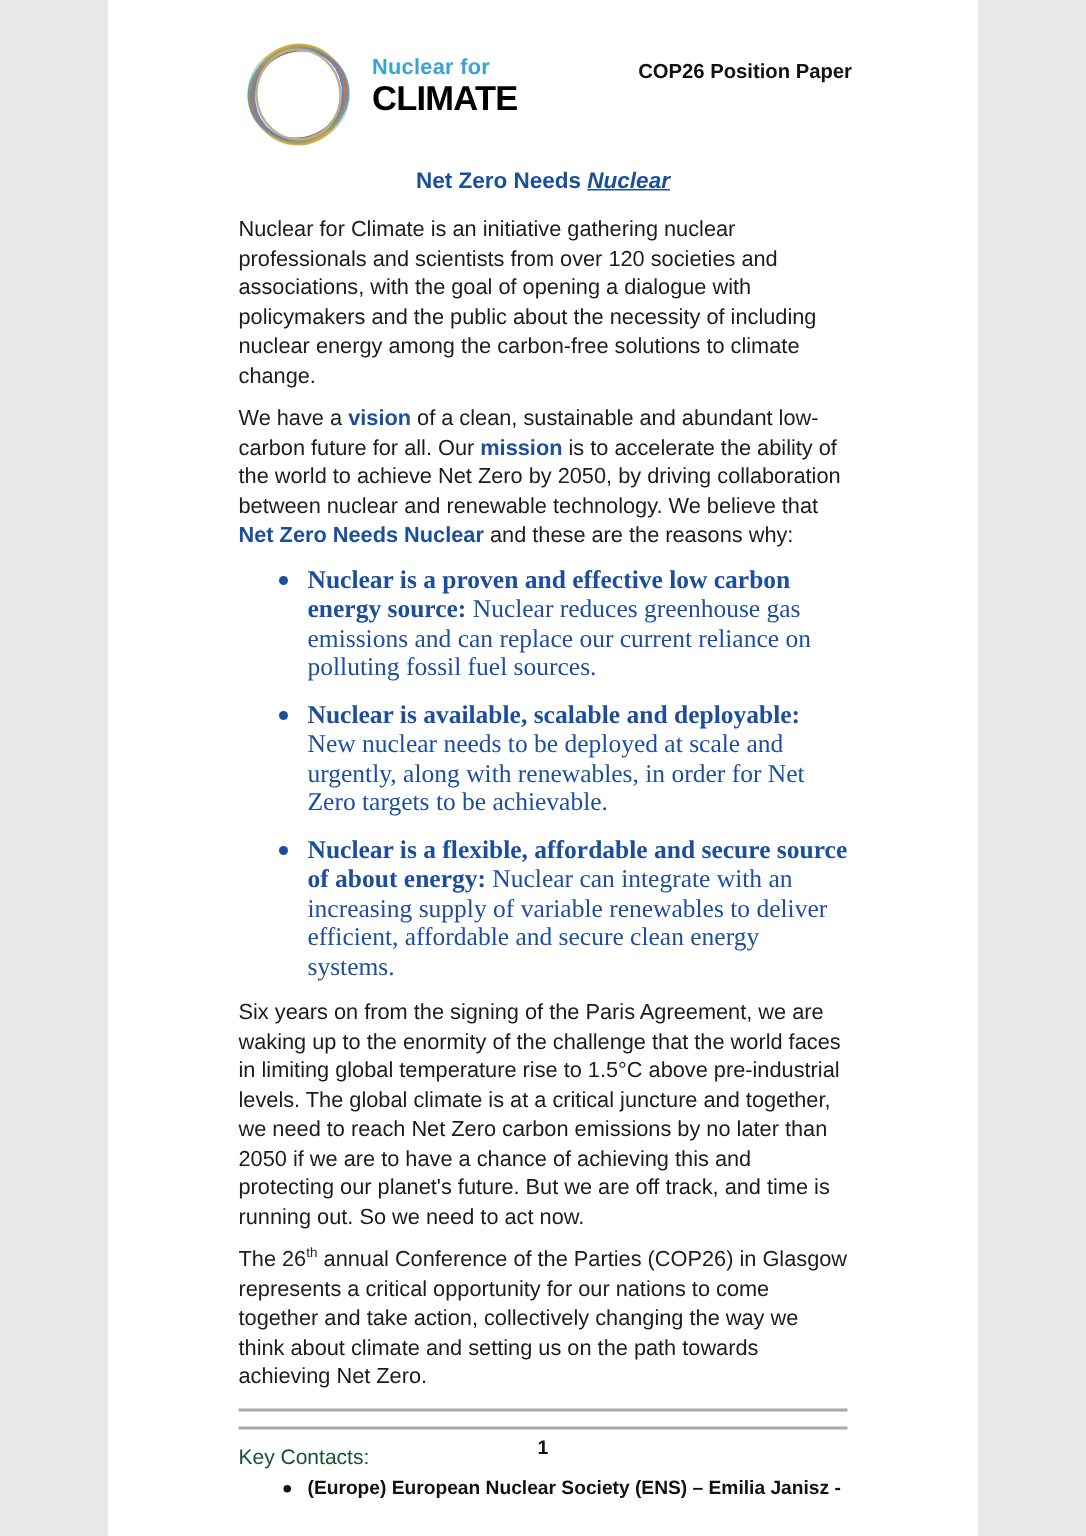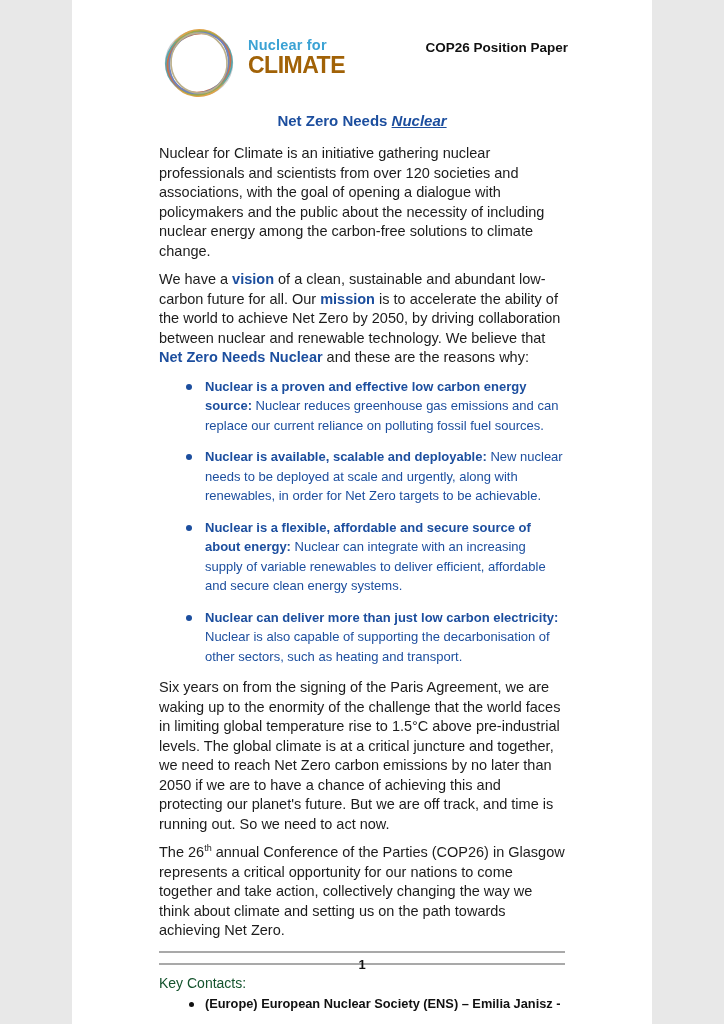--- a/index.html
+++ b/index.html
@@ -13,40 +13,40 @@
     font-family: "Liberation Sans", sans-serif;
     color: #1c1c1c;
     overflow: hidden;
   }
   
   .header { position: relative; height: 112px; }
   .logo { position: absolute; left: 85px; top: 22px; display: flex; align-items: flex-start; }
   .logo-ring { width: 84px; height: 82px; }
   .logo-text { margin-left: 7px; margin-top: 16px; line-height: 1; }
   .logo-line1 { display: block; color: #3ba2d4; font-size: 14.5px; font-weight: bold; letter-spacing: .2px; }
-  .logo-line2 { display: block; color: #a16207; font-size: 23px; font-weight: bold; letter-spacing: -0.5px; margin-top: 1px; }
+  .logo-line2 { display: block; color: #000000; font-size: 23px; font-weight: bold; letter-spacing: -0.5px; margin-top: 1px; }
   .doc-label {
     position: absolute; right: 84px; top: 40px;
     font-size: 13.5px; font-weight: bold; color: #111; text-align: right;
   }
   
   .content { padding: 0 87px; }
   .doc-title { text-align: center; font-size: 15px; font-weight: bold; color: #1c4e9e; margin-bottom: 15px; }
   .doc-title .em { font-style: italic; text-decoration: underline; }
   p.body-p { font-size: 14.5px; line-height: 19.5px; margin-bottom: 9px; text-align: left; }
   .accent { color: #1c4e9e; font-weight: bold; }
   sup { font-size: 9px; vertical-align: super; line-height: 0; }
   
   .bullet-list { list-style: none; margin: 3px 0 10px 0; }
   .bullet-item {
     position: relative;
     padding-left: 46px;
     margin-bottom: 12px;
     color: #1c4e9e;
-    font-size: 13px; line-height: 19.5px;
+    font-size: 17px; line-height: 19.5px; font-family: Liberation Serif, serif;
   }
   .bullet-dot {
     position: absolute; left: 27px; top: 7px;
     width: 6px; height: 6px; border-radius: 50%;
     background: #1c4e9e;
   }
   .bullet-lead { font-weight: bold; }
   
   .divider { border: none; border-top: 2px solid #a9a9a9; margin: 10px 0; }
   .callout {
@@ -102,21 +102,20 @@
     <div class="doc-title"><span>Net Zero Needs </span><span class="em">Nuclear</span></div>
 
     <p class="body-p">Nuclear for Climate is an initiative gathering nuclear professionals and scientists from over 120 societies and associations, with the goal of opening a dialogue with policymakers and the public about the necessity of including nuclear energy among the carbon-free solutions to climate change.</p>
 
     <p class="body-p"><span>We have a </span><span class="accent">vision</span><span> of a clean, sustainable and abundant low-carbon future for all. Our </span><span class="accent">mission</span><span> is to accelerate the ability of the world to achieve Net Zero by 2050, by driving collaboration between nuclear and renewable technology. We believe that </span><span class="accent">Net Zero Needs Nuclear</span><span> and these are the reasons why:</span></p>
 
     <ul class="bullet-list">
       <li class="bullet-item"><span class="bullet-dot"></span><span class="bullet-lead">Nuclear is a proven and effective low carbon energy source:</span><span> Nuclear reduces greenhouse gas emissions and can replace our current reliance on polluting fossil fuel sources.</span></li>
       <li class="bullet-item"><span class="bullet-dot"></span><span class="bullet-lead">Nuclear is available, scalable and deployable:</span><span> New nuclear needs to be deployed at scale and urgently, along with renewables, in order for Net Zero targets to be achievable.</span></li>
       <li class="bullet-item"><span class="bullet-dot"></span><span class="bullet-lead">Nuclear is a flexible, affordable and secure source of about energy:</span><span> Nuclear can integrate with an increasing supply of variable renewables to deliver efficient, affordable and secure clean energy systems.</span></li>
-      <li class="bullet-item"><span class="bullet-dot"></span><span class="bullet-lead">Nuclear can deliver more than just low carbon electricity:</span><span> Nuclear is also capable of supporting the decarbonisation of other sectors, such as heating and transport.</span></li>
     </ul>
 
     <p class="body-p">Six years on from the signing of the Paris Agreement, we are waking up to the enormity of the challenge that the world faces in limiting global temperature rise to 1.5°C above pre-industrial levels. The global climate is at a critical juncture and together, we need to reach Net Zero carbon emissions by no later than 2050 if we are to have a chance of achieving this and protecting our planet's future. But we are off track, and time is running out. So we need to act now.</p>
 
     <p class="body-p"><span>The 26</span><sup>th</sup><span> annual Conference of the Parties (COP26) in Glasgow represents a critical opportunity for our nations to come together and take action, collectively changing the way we think about climate and setting us on the path towards achieving Net Zero.</span></p>
 
     <hr class="divider">
 
 
     <hr class="divider">

